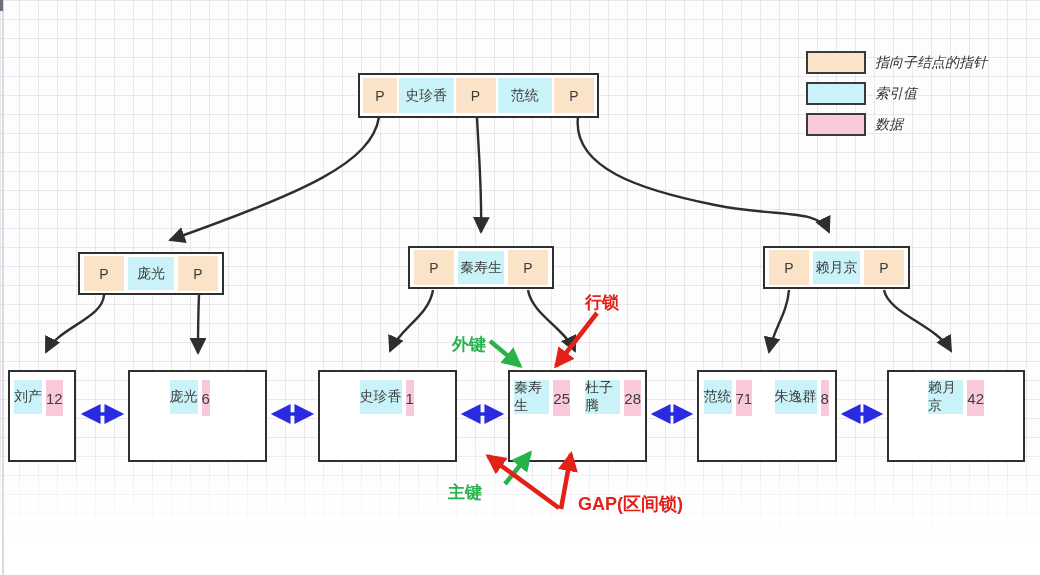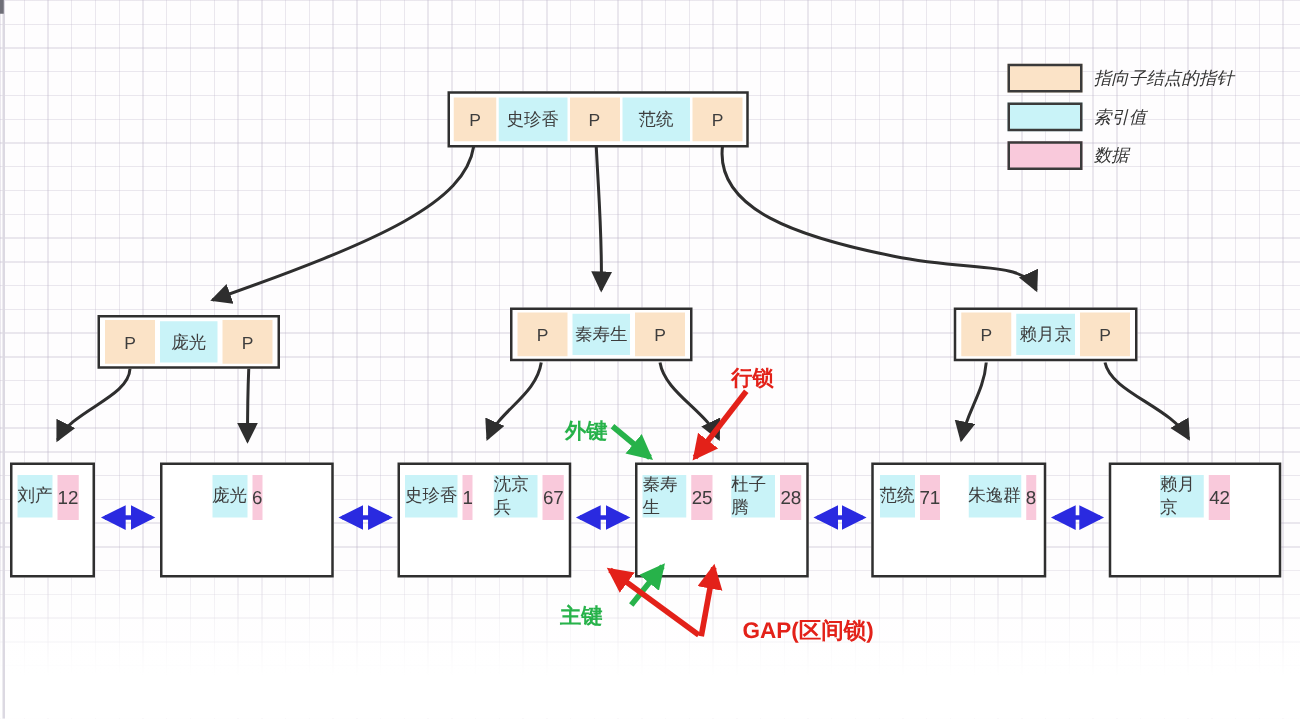--- a/index.html
+++ b/index.html
@@ -157,24 +157,20 @@
     <div class="entry">
       <div class="name">庞光</div>
       <div class="val">6</div>
     </div>
   </div>
   <div class="leaf" style="left:318px;top:370px;width:139px;height:92px;">
     <div class="entry">
       <div class="name">史珍香</div>
       <div class="val">1</div>
     </div>
-    <div class="entry">
-      <div class="name">沈京兵</div>
-      <div class="val">67</div>
-    </div>
   </div>
   <div class="leaf" style="left:508px;top:370px;width:139px;height:92px;">
     <div class="entry">
       <div class="name">秦寿生</div>
       <div class="val">25</div>
     </div>
     <div class="entry">
       <div class="name">杜子腾</div>
       <div class="val">28</div>
     </div>
@@ -192,21 +188,21 @@
   <div class="leaf" style="left:887px;top:370px;width:138px;height:92px;">
     <div class="entry">
       <div class="name">赖月京</div>
       <div class="val">42</div>
     </div>
   </div>
 
   <div class="anno red" style="left:585px;top:291px;">行锁</div>
   <div class="anno green" style="left:452px;top:320px;margin-top:13px;">外键</div>
   <div class="anno green" style="left:448px;top:481px;">主键</div>
-  <div class="anno red gap" style="left:578px;top:492px;margin-left:16px;">GAP(区间锁)</div>
+  <div class="anno red gap" style="left:578px;top:492px;">GAP(区间锁)</div>
 
   <svg class="overlay" width="1040" height="575" viewBox="0 0 1040 575">
     <defs>
       <marker id="m-black" markerWidth="8" markerHeight="8" refX="6.2" refY="3.5" orient="auto-start-reverse" markerUnits="strokeWidth">
         <path class="mk-black" d="M0,0 L7,3.5 L0,7 Z"></path>
       </marker>
       <marker id="m-blue" markerWidth="7" markerHeight="7" refX="4.6" refY="2.75" orient="auto-start-reverse" markerUnits="strokeWidth">
         <path class="mk-blue" d="M0,0 L5.5,2.75 L0,5.5 Z"></path>
       </marker>
       <marker id="m-green" markerWidth="6" markerHeight="6" refX="3.8" refY="2.25" orient="auto-start-reverse" markerUnits="strokeWidth">

